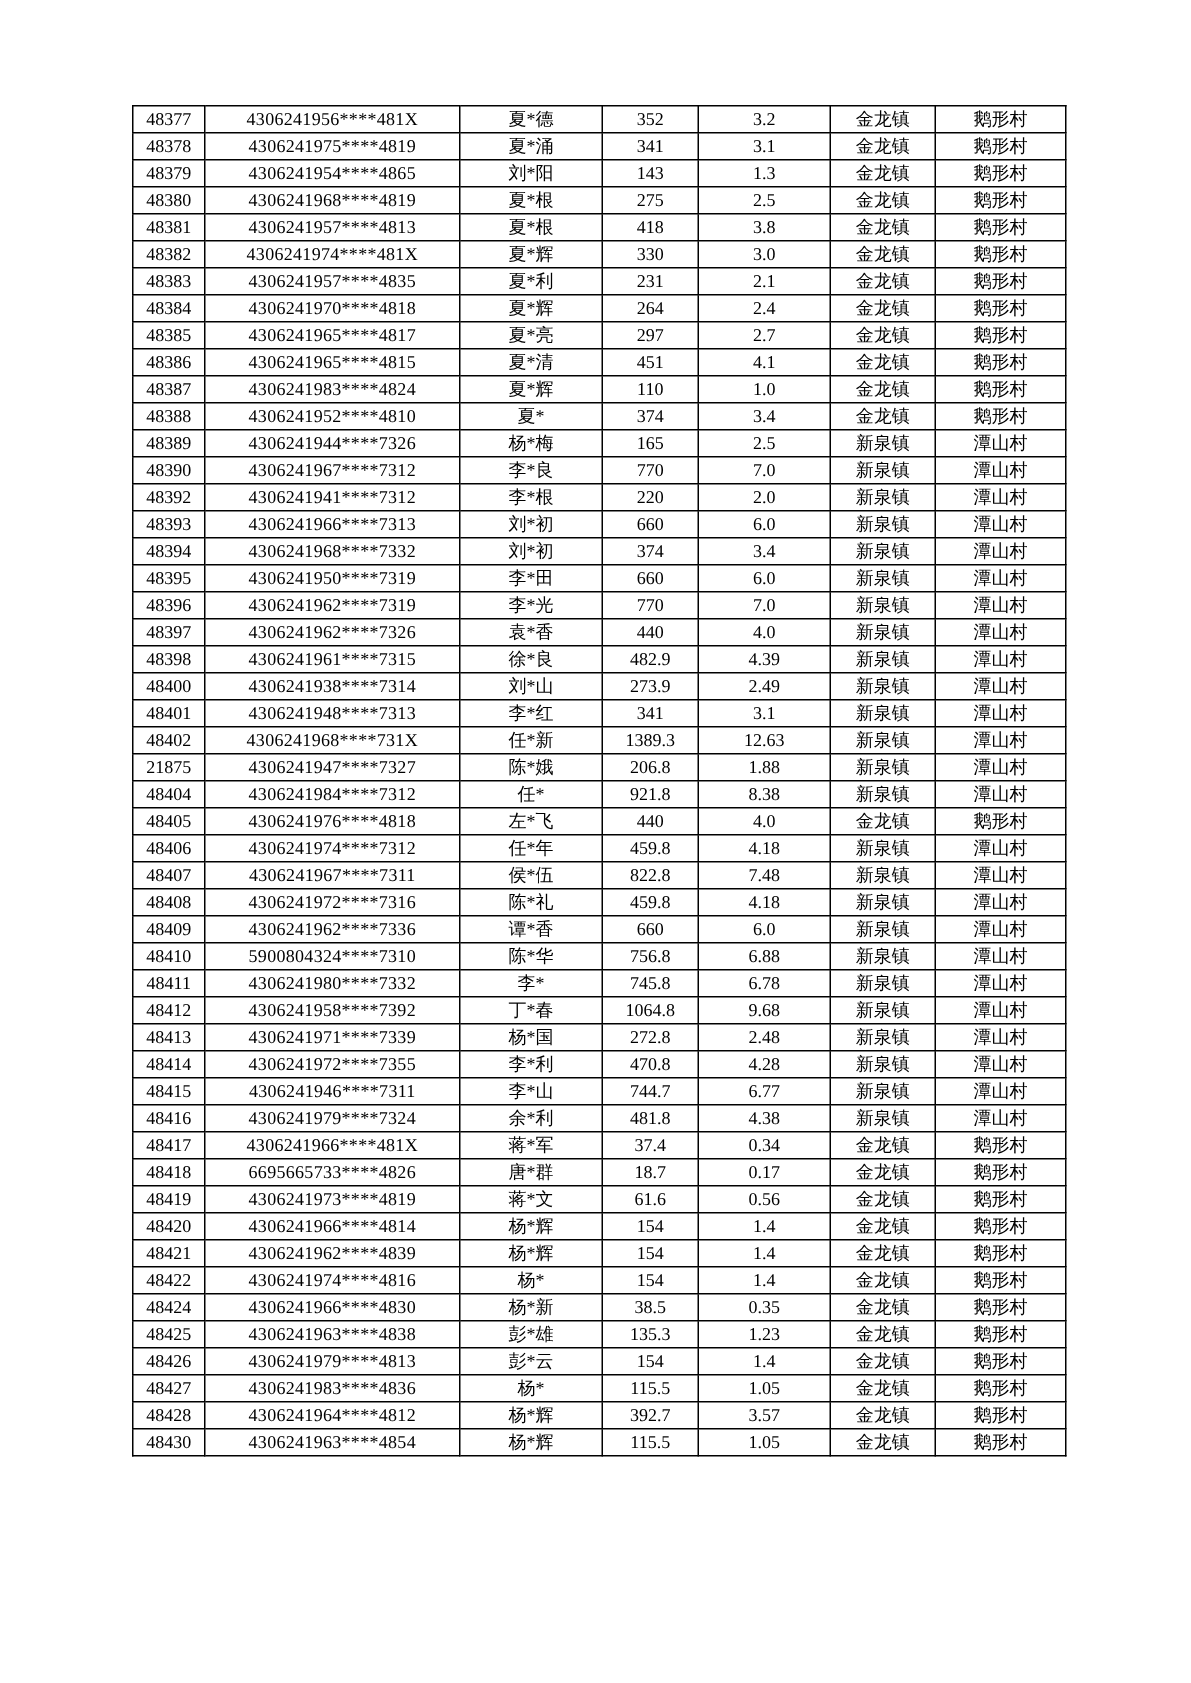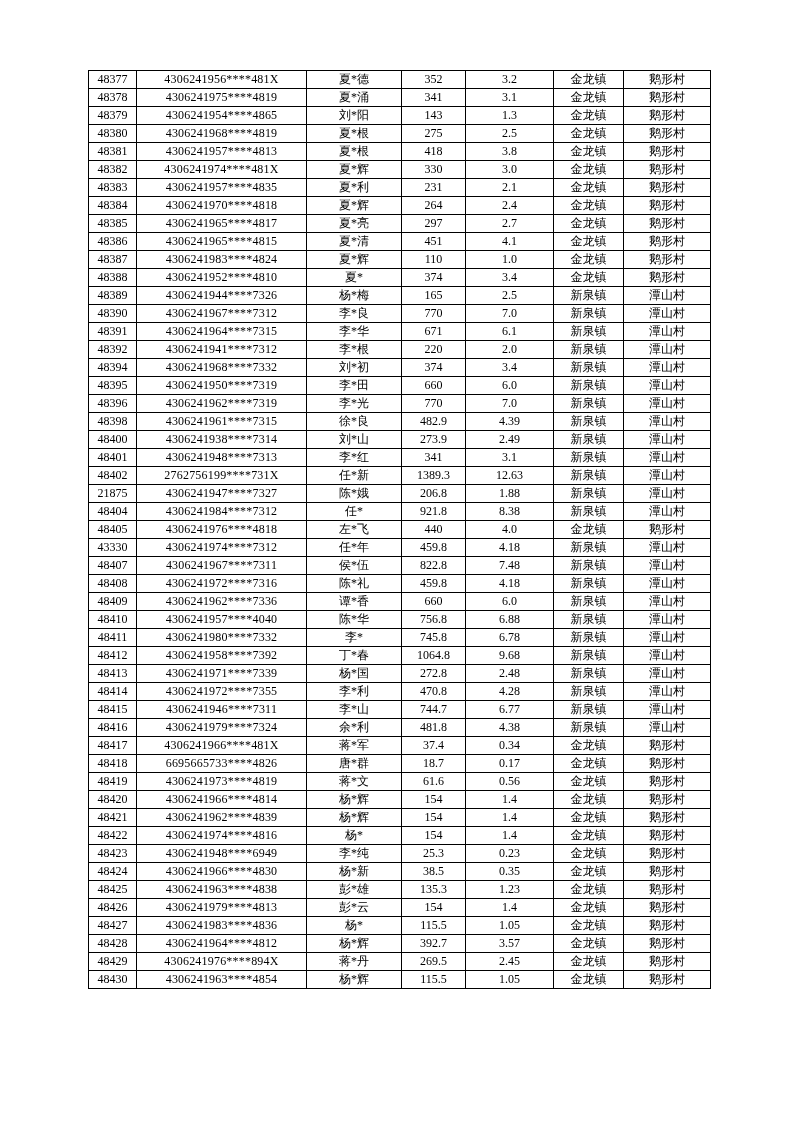--- a/index.html
+++ b/index.html
@@ -183,38 +183,38 @@
         <tr>
           <td class="cell-seq">48390</td>
           <td class="cell-id">4306241967****7312</td>
           <td class="cell-name">李*良</td>
           <td class="cell-amount">770</td>
           <td class="cell-rate">7.0</td>
           <td class="cell-town">新泉镇</td>
           <td class="cell-village">潭山村</td>
         </tr>
         <tr>
-          <td class="cell-seq">48391</td>
-          <td class="cell-id">4306241964****7315</td>
-          <td class="cell-name">李*华</td>
-          <td class="cell-amount">671</td>
-          <td class="cell-rate">6.1</td>
-          <td class="cell-town">新泉镇</td>
-          <td class="cell-village">潭山村</td>
-        </tr>
-        <tr>
           <td class="cell-seq">48392</td>
           <td class="cell-id">4306241941****7312</td>
           <td class="cell-name">李*根</td>
           <td class="cell-amount">220</td>
           <td class="cell-rate">2.0</td>
           <td class="cell-town">新泉镇</td>
           <td class="cell-village">潭山村</td>
         </tr>
         <tr>
+          <td class="cell-seq">48393</td>
+          <td class="cell-id">4306241966****7313</td>
+          <td class="cell-name">刘*初</td>
+          <td class="cell-amount">660</td>
+          <td class="cell-rate">6.0</td>
+          <td class="cell-town">新泉镇</td>
+          <td class="cell-village">潭山村</td>
+        </tr>
+        <tr>
           <td class="cell-seq">48394</td>
           <td class="cell-id">4306241968****7332</td>
           <td class="cell-name">刘*初</td>
           <td class="cell-amount">374</td>
           <td class="cell-rate">3.4</td>
           <td class="cell-town">新泉镇</td>
           <td class="cell-village">潭山村</td>
         </tr>
         <tr>
           <td class="cell-seq">48395</td>
@@ -228,20 +228,29 @@
         <tr>
           <td class="cell-seq">48396</td>
           <td class="cell-id">4306241962****7319</td>
           <td class="cell-name">李*光</td>
           <td class="cell-amount">770</td>
           <td class="cell-rate">7.0</td>
           <td class="cell-town">新泉镇</td>
           <td class="cell-village">潭山村</td>
         </tr>
         <tr>
+          <td class="cell-seq">48397</td>
+          <td class="cell-id">4306241962****7326</td>
+          <td class="cell-name">袁*香</td>
+          <td class="cell-amount">440</td>
+          <td class="cell-rate">4.0</td>
+          <td class="cell-town">新泉镇</td>
+          <td class="cell-village">潭山村</td>
+        </tr>
+        <tr>
           <td class="cell-seq">48398</td>
           <td class="cell-id">4306241961****7315</td>
           <td class="cell-name">徐*良</td>
           <td class="cell-amount">482.9</td>
           <td class="cell-rate">4.39</td>
           <td class="cell-town">新泉镇</td>
           <td class="cell-village">潭山村</td>
         </tr>
         <tr>
           <td class="cell-seq">48400</td>
@@ -256,21 +265,21 @@
           <td class="cell-seq">48401</td>
           <td class="cell-id">4306241948****7313</td>
           <td class="cell-name">李*红</td>
           <td class="cell-amount">341</td>
           <td class="cell-rate">3.1</td>
           <td class="cell-town">新泉镇</td>
           <td class="cell-village">潭山村</td>
         </tr>
         <tr>
           <td class="cell-seq">48402</td>
-          <td class="cell-id">2762756199****731X</td>
+          <td class="cell-id">4306241968****731X</td>
           <td class="cell-name">任*新</td>
           <td class="cell-amount">1389.3</td>
           <td class="cell-rate">12.63</td>
           <td class="cell-town">新泉镇</td>
           <td class="cell-village">潭山村</td>
         </tr>
         <tr>
           <td class="cell-seq">21875</td>
           <td class="cell-id">4306241947****7327</td>
           <td class="cell-name">陈*娥</td>
@@ -291,21 +300,21 @@
         <tr>
           <td class="cell-seq">48405</td>
           <td class="cell-id">4306241976****4818</td>
           <td class="cell-name">左*飞</td>
           <td class="cell-amount">440</td>
           <td class="cell-rate">4.0</td>
           <td class="cell-town">金龙镇</td>
           <td class="cell-village">鹅形村</td>
         </tr>
         <tr>
-          <td class="cell-seq">43330</td>
+          <td class="cell-seq">48406</td>
           <td class="cell-id">4306241974****7312</td>
           <td class="cell-name">任*年</td>
           <td class="cell-amount">459.8</td>
           <td class="cell-rate">4.18</td>
           <td class="cell-town">新泉镇</td>
           <td class="cell-village">潭山村</td>
         </tr>
         <tr>
           <td class="cell-seq">48407</td>
           <td class="cell-id">4306241967****7311</td>
@@ -328,21 +337,21 @@
           <td class="cell-seq">48409</td>
           <td class="cell-id">4306241962****7336</td>
           <td class="cell-name">谭*香</td>
           <td class="cell-amount">660</td>
           <td class="cell-rate">6.0</td>
           <td class="cell-town">新泉镇</td>
           <td class="cell-village">潭山村</td>
         </tr>
         <tr>
           <td class="cell-seq">48410</td>
-          <td class="cell-id">4306241957****4040</td>
+          <td class="cell-id">5900804324****7310</td>
           <td class="cell-name">陈*华</td>
           <td class="cell-amount">756.8</td>
           <td class="cell-rate">6.88</td>
           <td class="cell-town">新泉镇</td>
           <td class="cell-village">潭山村</td>
         </tr>
         <tr>
           <td class="cell-seq">48411</td>
           <td class="cell-id">4306241980****7332</td>
           <td class="cell-name">李*</td>
@@ -444,29 +453,20 @@
         <tr>
           <td class="cell-seq">48422</td>
           <td class="cell-id">4306241974****4816</td>
           <td class="cell-name">杨*</td>
           <td class="cell-amount">154</td>
           <td class="cell-rate">1.4</td>
           <td class="cell-town">金龙镇</td>
           <td class="cell-village">鹅形村</td>
         </tr>
         <tr>
-          <td class="cell-seq">48423</td>
-          <td class="cell-id">4306241948****6949</td>
-          <td class="cell-name">李*纯</td>
-          <td class="cell-amount">25.3</td>
-          <td class="cell-rate">0.23</td>
-          <td class="cell-town">金龙镇</td>
-          <td class="cell-village">鹅形村</td>
-        </tr>
-        <tr>
           <td class="cell-seq">48424</td>
           <td class="cell-id">4306241966****4830</td>
           <td class="cell-name">杨*新</td>
           <td class="cell-amount">38.5</td>
           <td class="cell-rate">0.35</td>
           <td class="cell-town">金龙镇</td>
           <td class="cell-village">鹅形村</td>
         </tr>
         <tr>
           <td class="cell-seq">48425</td>
@@ -498,29 +498,20 @@
         <tr>
           <td class="cell-seq">48428</td>
           <td class="cell-id">4306241964****4812</td>
           <td class="cell-name">杨*辉</td>
           <td class="cell-amount">392.7</td>
           <td class="cell-rate">3.57</td>
           <td class="cell-town">金龙镇</td>
           <td class="cell-village">鹅形村</td>
         </tr>
         <tr>
-          <td class="cell-seq">48429</td>
-          <td class="cell-id">4306241976****894X</td>
-          <td class="cell-name">蒋*丹</td>
-          <td class="cell-amount">269.5</td>
-          <td class="cell-rate">2.45</td>
-          <td class="cell-town">金龙镇</td>
-          <td class="cell-village">鹅形村</td>
-        </tr>
-        <tr>
           <td class="cell-seq">48430</td>
           <td class="cell-id">4306241963****4854</td>
           <td class="cell-name">杨*辉</td>
           <td class="cell-amount">115.5</td>
           <td class="cell-rate">1.05</td>
           <td class="cell-town">金龙镇</td>
           <td class="cell-village">鹅形村</td>
         </tr>
       </tbody>
   </table>

